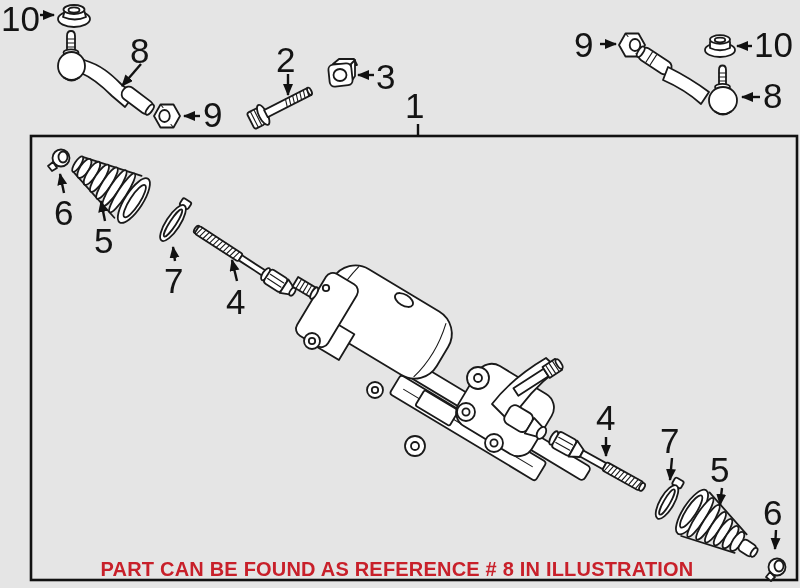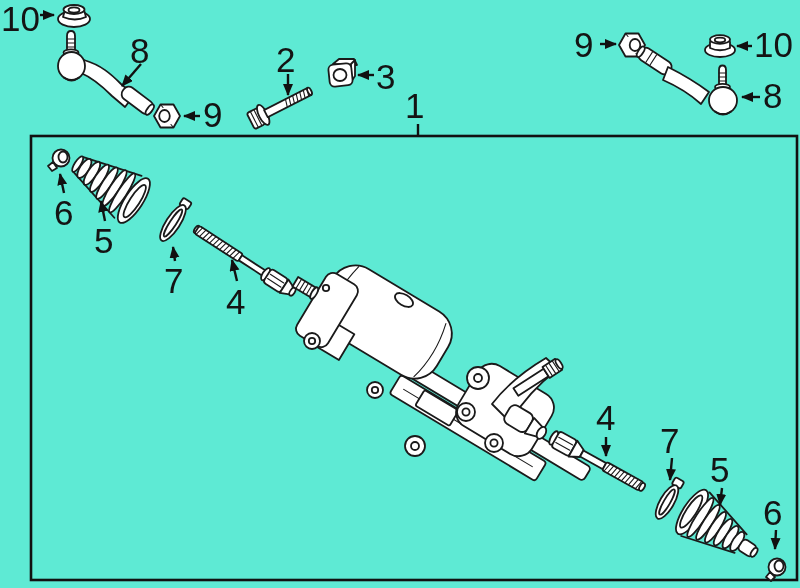--- a/index.html
+++ b/index.html
@@ -1,16 +1,16 @@
 <!DOCTYPE html>
 <html><head>
 <meta charset="utf-8">
 <style>
   html,body{margin:0;padding:0;background:#fcfcfc;}
-  .stage{position:relative;width:800px;height:588px;background:#5eead4;overflow:hidden;
+  .stage{position:relative;width:800px;height:588px;background:#e5e5e5;overflow:hidden;
          font-family:"Liberation Sans",sans-serif;}
   .stage svg{position:absolute;left:0;top:0;}
   .lbl{position:absolute;font:400 35px/1 "Liberation Sans",sans-serif;color:#141414;
        white-space:nowrap;user-select:none;}
   .note{position:absolute;left:0;top:557px;width:794px;text-align:center;
         font:700 20px/24px "Liberation Sans",sans-serif;color:#c8202a;letter-spacing:.2px;}
   
   .p{fill:#ffffff;stroke:#1a1a1a;stroke-width:1.8;stroke-linejoin:round;stroke-linecap:round;}
   .ln{fill:none;stroke:#1a1a1a;stroke-width:1.8;stroke-linejoin:round;stroke-linecap:round;}
   .th{fill:none;stroke:#1a1a1a;stroke-width:1.1;stroke-linecap:round;}
@@ -265,13 +265,14 @@
   <div class="lbl" style="left:763px;top:78px">8</div>
   <div class="lbl" style="left:54px;top:195px">6</div>
   <div class="lbl" style="left:94px;top:223px">5</div>
   <div class="lbl" style="left:164px;top:263px">7</div>
   <div class="lbl" style="left:226px;top:284px">4</div>
   <div class="lbl" style="left:596px;top:400px">4</div>
   <div class="lbl" style="left:660px;top:423px">7</div>
   <div class="lbl" style="left:710px;top:452px">5</div>
   <div class="lbl" style="left:763px;top:495px">6</div>
 
+  <div class="note">PART CAN BE FOUND AS REFERENCE # 8 IN ILLUSTRATION</div>
 </div>
 
 </body></html>

